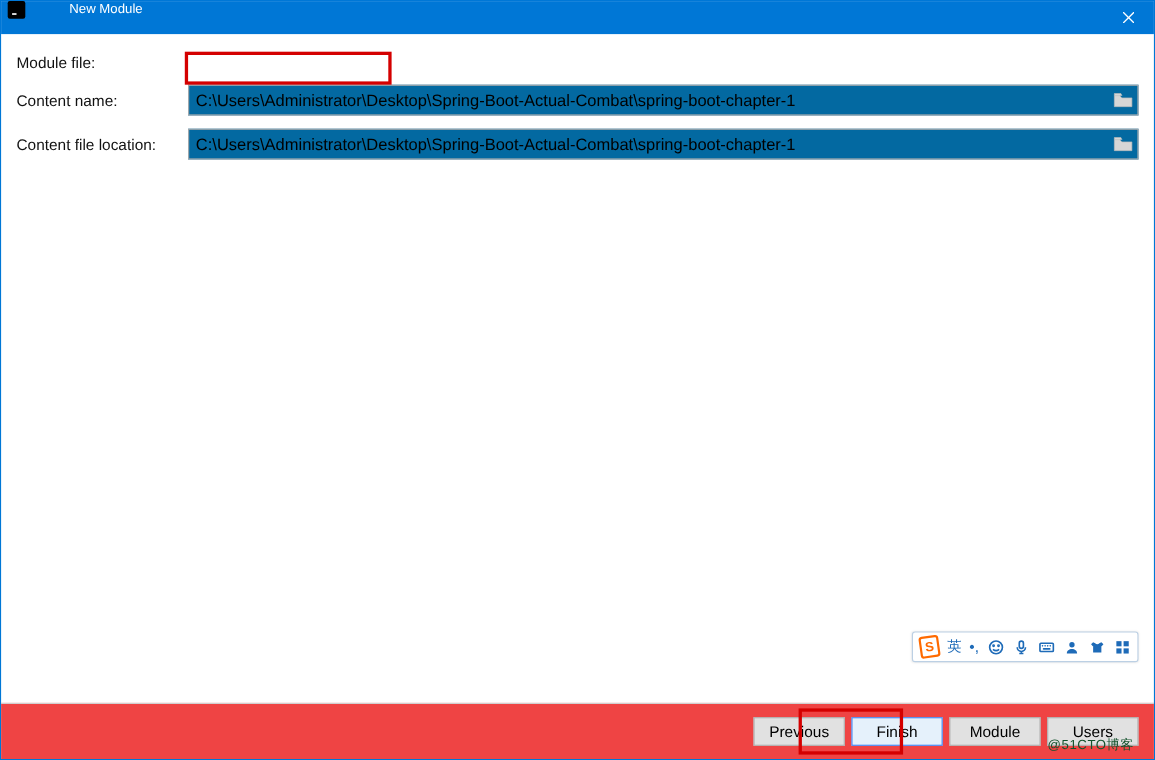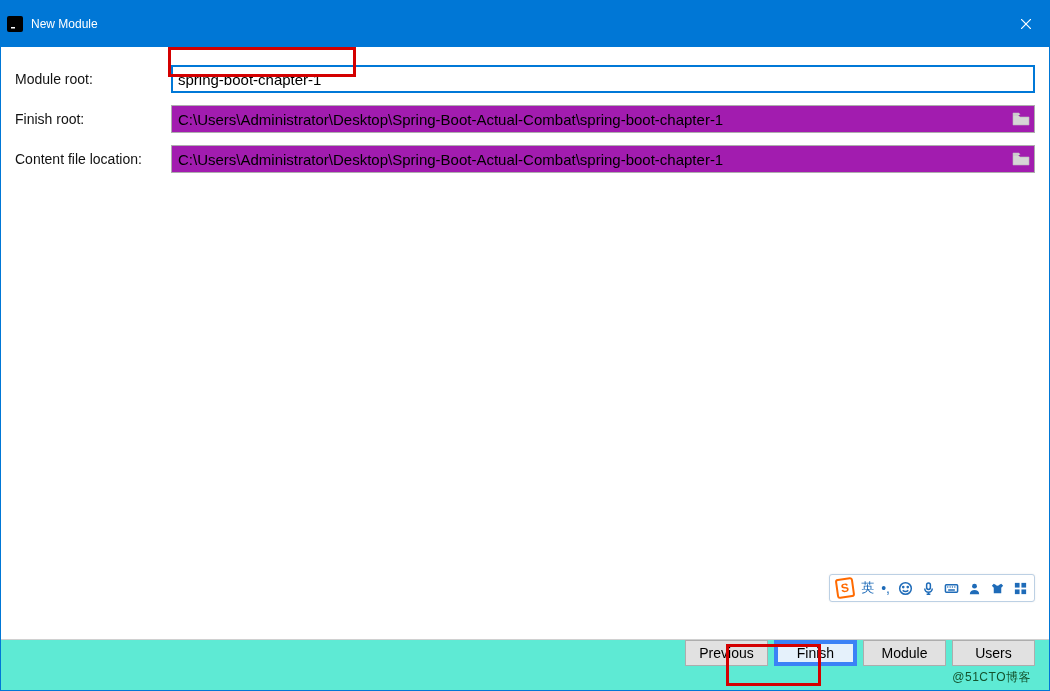--- a/index.html
+++ b/index.html
@@ -1,38 +1,38 @@
 <!DOCTYPE html>
 <html><head>
 <meta charset="utf-8">
 <style>
   html,body{margin:0;padding:0;font-family:"Segoe UI",Arial,sans-serif;font-size:14px;color:#000;background:#fff;}
   .window{width:1050px;height:691px;border:1px solid #0077d6;box-sizing:border-box;position:relative;overflow:hidden;background:#fff;}
-  .titlebar{height:46px;background:#0077d6;color:#fff;display:flex;align-items:center;padding-left:6px;}
+  .titlebar{height:30px;background:#0077d6;color:#fff;display:flex;align-items:flex-start;padding-left:6px;gap:32px;}
   .titlebar .app-icon{width:16px;height:16px;background:#000;display:flex;align-items:center;justify-content:center;margin-right:8px;border-radius:2px;}
   .titlebar .app-icon svg{width:12px;height:12px;}
   .titlebar .title{font-size:12px;}
   .titlebar .spacer{flex:1;}
   .titlebar .close{width:46px;height:30px;display:flex;align-items:center;justify-content:center;cursor:default;}
   .titlebar .close svg{width:10px;height:10px;stroke:#fff;stroke-width:1.2;}
   .content{padding:18px 14px 0 14px;}
   .form-row{display:flex;align-items:center;margin-bottom:12px;}
   .form-label{width:156px;font-size:14px;color:#111;}
   .field-wrap{flex:1;position:relative;}
   .text-input{width:100%;height:28px;box-sizing:border-box;border:1px solid #adadad;padding:3px 8px 3px 6px;font-size:15px;font-family:inherit;outline:none;}
   .text-input.focused{border:1px solid #0078d7;box-shadow:0 0 0 1px #0078d7 inset;}
-  .text-input.readonly{background:#a21caf;color:#000;padding-right:30px;}
+  .text-input.readonly{background:#0369a1;color:#000;padding-right:30px;}
   .browse-btn{position:absolute;right:4px;top:50%;transform:translateY(-50%);width:20px;height:18px;cursor:default;display:flex;align-items:center;justify-content:center;}
   .browse-btn svg{width:18px;height:14px;fill:#c9c9c9;}
   .highlight-box{position:absolute;border:3px solid #d40000;pointer-events:none;box-sizing:border-box;}
   .hl-name{left:167px;top:46px;width:188px;height:30px;}
   .hl-finish{left:725px;top:643px;width:95px;height:42px;}
-  .footer{position:absolute;left:0;right:0;bottom:0;height:50px;border-top:1px solid #d0d0d0;display:flex;align-items:flex-start;justify-content:flex-end;padding-right:14px;gap:6px;background:#5eead4;}
+  .footer{position:absolute;left:0;right:0;bottom:0;height:50px;border-top:1px solid #d0d0d0;display:flex;align-items:center;justify-content:flex-end;padding-right:14px;gap:6px;background:#ef4444;}
   .btn{min-width:83px;height:26px;border:1px solid #adadad;background:#e1e1e1;font-size:14px;font-family:inherit;cursor:default;padding:0 12px;}
-  .btn.default{border:4px solid #3b82f6;background:#e5f1fb;}
+  .btn.default{border:1px solid #3b82f6;background:#e5f1fb;}
   .watermark{position:absolute;right:18px;bottom:4px;font-size:12px;color:#14532d;pointer-events:none;letter-spacing:0.5px;}
   
   .ime-bar{position:absolute;right:14px;bottom:88px;height:26px;border:1px solid #bcd0e4;border-radius:3px;background:#fff;display:flex;align-items:center;padding:0 6px;gap:7px;box-shadow:0 0 2px rgba(0,0,0,0.08);}
   .ime-logo{width:18px;height:18px;background:#fff;border-radius:3px;display:flex;align-items:center;justify-content:center;transform:rotate(-8deg);}
   .ime-logo div{width:16px;height:16px;border:2px solid #ff6a00;border-radius:3px;background:#fff;display:flex;align-items:center;justify-content:center;color:#ff6a00;font-weight:bold;font-size:12px;line-height:1;}
   .ime-bar span.lbl{font-size:13px;color:#1e6bb8;}
   .ime-bar .ico{width:16px;height:16px;display:flex;align-items:center;justify-content:center;}
   .ime-bar .ico svg{width:15px;height:15px;fill:none;stroke:#1e6bb8;stroke-width:1.6;}
   .ime-bar .ico.filled svg{fill:#1e6bb8;stroke:none;}
 </style>
@@ -54,28 +54,25 @@
       <svg viewBox="0 0 10 10">
           <line x1="0" y1="0" x2="10" y2="10"></line>
           <line x1="10" y1="0" x2="0" y2="10"></line>
         </svg>
     </div>
   </div>
 
   <div class="content">
 
     <div class="form-row">
-      <div class="form-label">Module root:</div>
-      <div class="field-wrap">
-        <input type="text" class="text-input focused" value="spring-boot-chapter-1" style="">
-      </div>
+      <div class="form-label">Module file:</div>
     </div>
 
     <div class="form-row">
-      <div class="form-label">Finish root:</div>
+      <div class="form-label">Content name:</div>
       <div class="field-wrap">
         <input type="text" class="text-input readonly" value="C:\Users\Administrator\Desktop\Spring-Boot-Actual-Combat\spring-boot-chapter-1" style="">
         <div class="browse-btn">
           <svg viewBox="0 0 18 14">
               <path d="M1 3 L6 3 L8 5 L17 5 L17 13 L1 13 Z M1 3 L1 1 L7 1 L8 3" fill="#d6d6d6" stroke="#b8b8b8" stroke-width="0.6"></path>
             </svg>
         </div>
       </div>
     </div>
 

